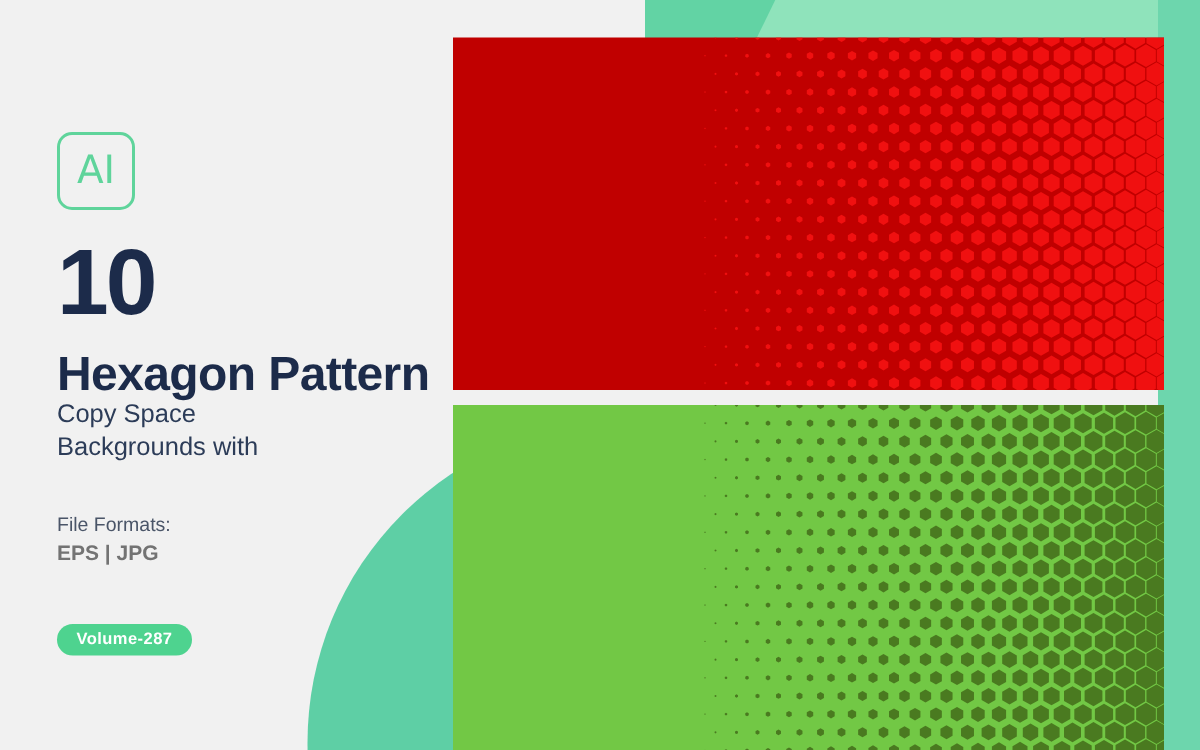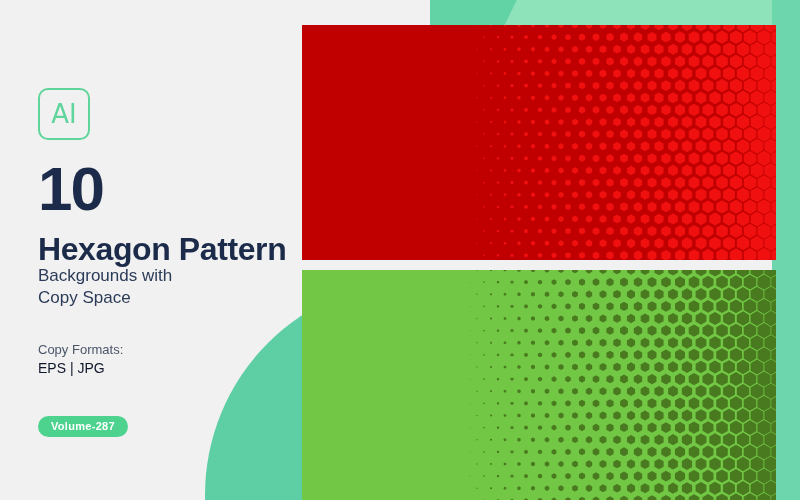--- a/index.html
+++ b/index.html
@@ -63,21 +63,21 @@
     position:absolute;left:0;top:265px;
     font-size:17px;font-weight:500;color:#2c3c58;
     line-height:1.28;
   }
   #formats-label{
     position:absolute;left:0;top:343px;
     font-size:13px;color:#4a5568;line-height:1;
   }
   #formats-value{
     position:absolute;left:0;top:361px;
-    font-size:14px;font-weight:normal;color:#0f172a;line-height:1;
+    font-size:14px;font-weight:bold;color:#737373;line-height:1;
   }
   #volume-badge{
     position:absolute;left:0;top:416px;
     background:#4ed38f;color:#ffffff;
     font-size:11px;font-weight:bold;letter-spacing:0.3px;
     padding:5px 13px;border-radius:11px;
     display:inline-block;line-height:1;
   }
 
   
@@ -99,25 +99,25 @@
   <div id="info">
 
     <div id="ai-badge">
       <span class="ai-text">AI</span>
     </div>
 
     <div id="count">10</div>
     <div id="title">Hexagon Pattern</div>
 
     <div id="subtitle">
+      <div>Copy Space</div>
       <div>Backgrounds with</div>
-      <div>Copy Space</div>
     </div>
 
-    <div id="formats-label">Copy Formats:</div>
+    <div id="formats-label">File Formats:</div>
     <div id="formats-value">EPS  |  JPG</div>
 
     <div id="volume-badge">Volume-287</div>
   </div>
 
   <div class="panel" id="panel-red">
     <svg id="svg-red" viewBox="0 0 474 235" preserveAspectRatio="none">
         <path d="M168.00 -12.59L168.41 -12.36L168.41 -11.89L168.00 -11.65L167.59 -11.89L167.59 -12.36Z" fill="#f01010"></path>
         <path d="M182.00 -13.05L182.80 -12.58L182.80 -11.66L182.00 -11.20L181.20 -11.66L181.20 -12.58Z" fill="#f01010"></path>
         <path d="M196.00 -13.46L197.16 -12.79L197.16 -11.46L196.00 -10.79L194.84 -11.46L194.84 -12.79Z" fill="#f01010"></path>

